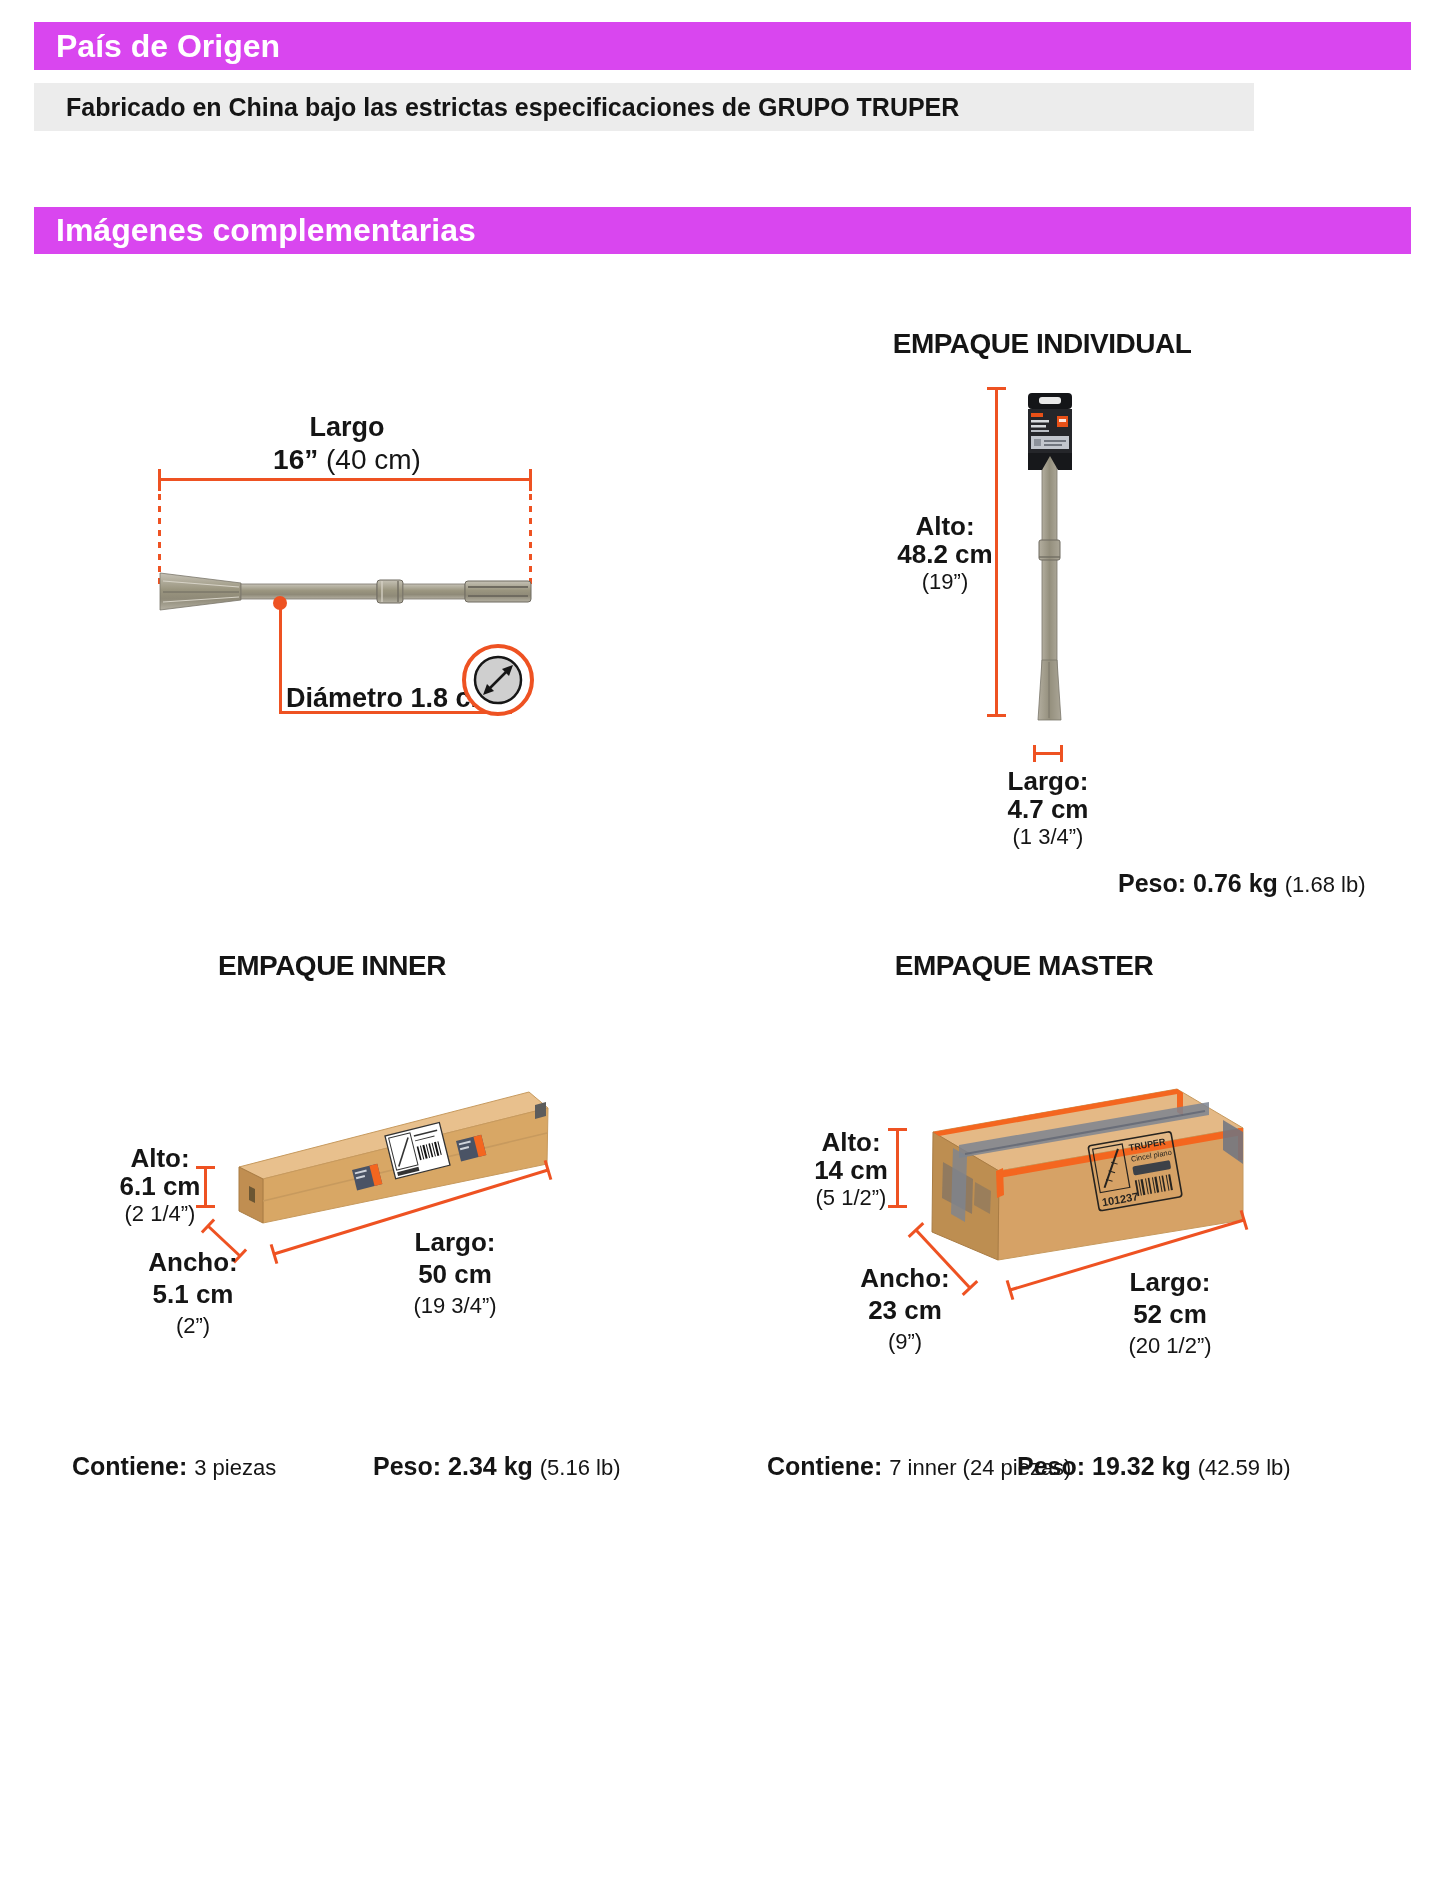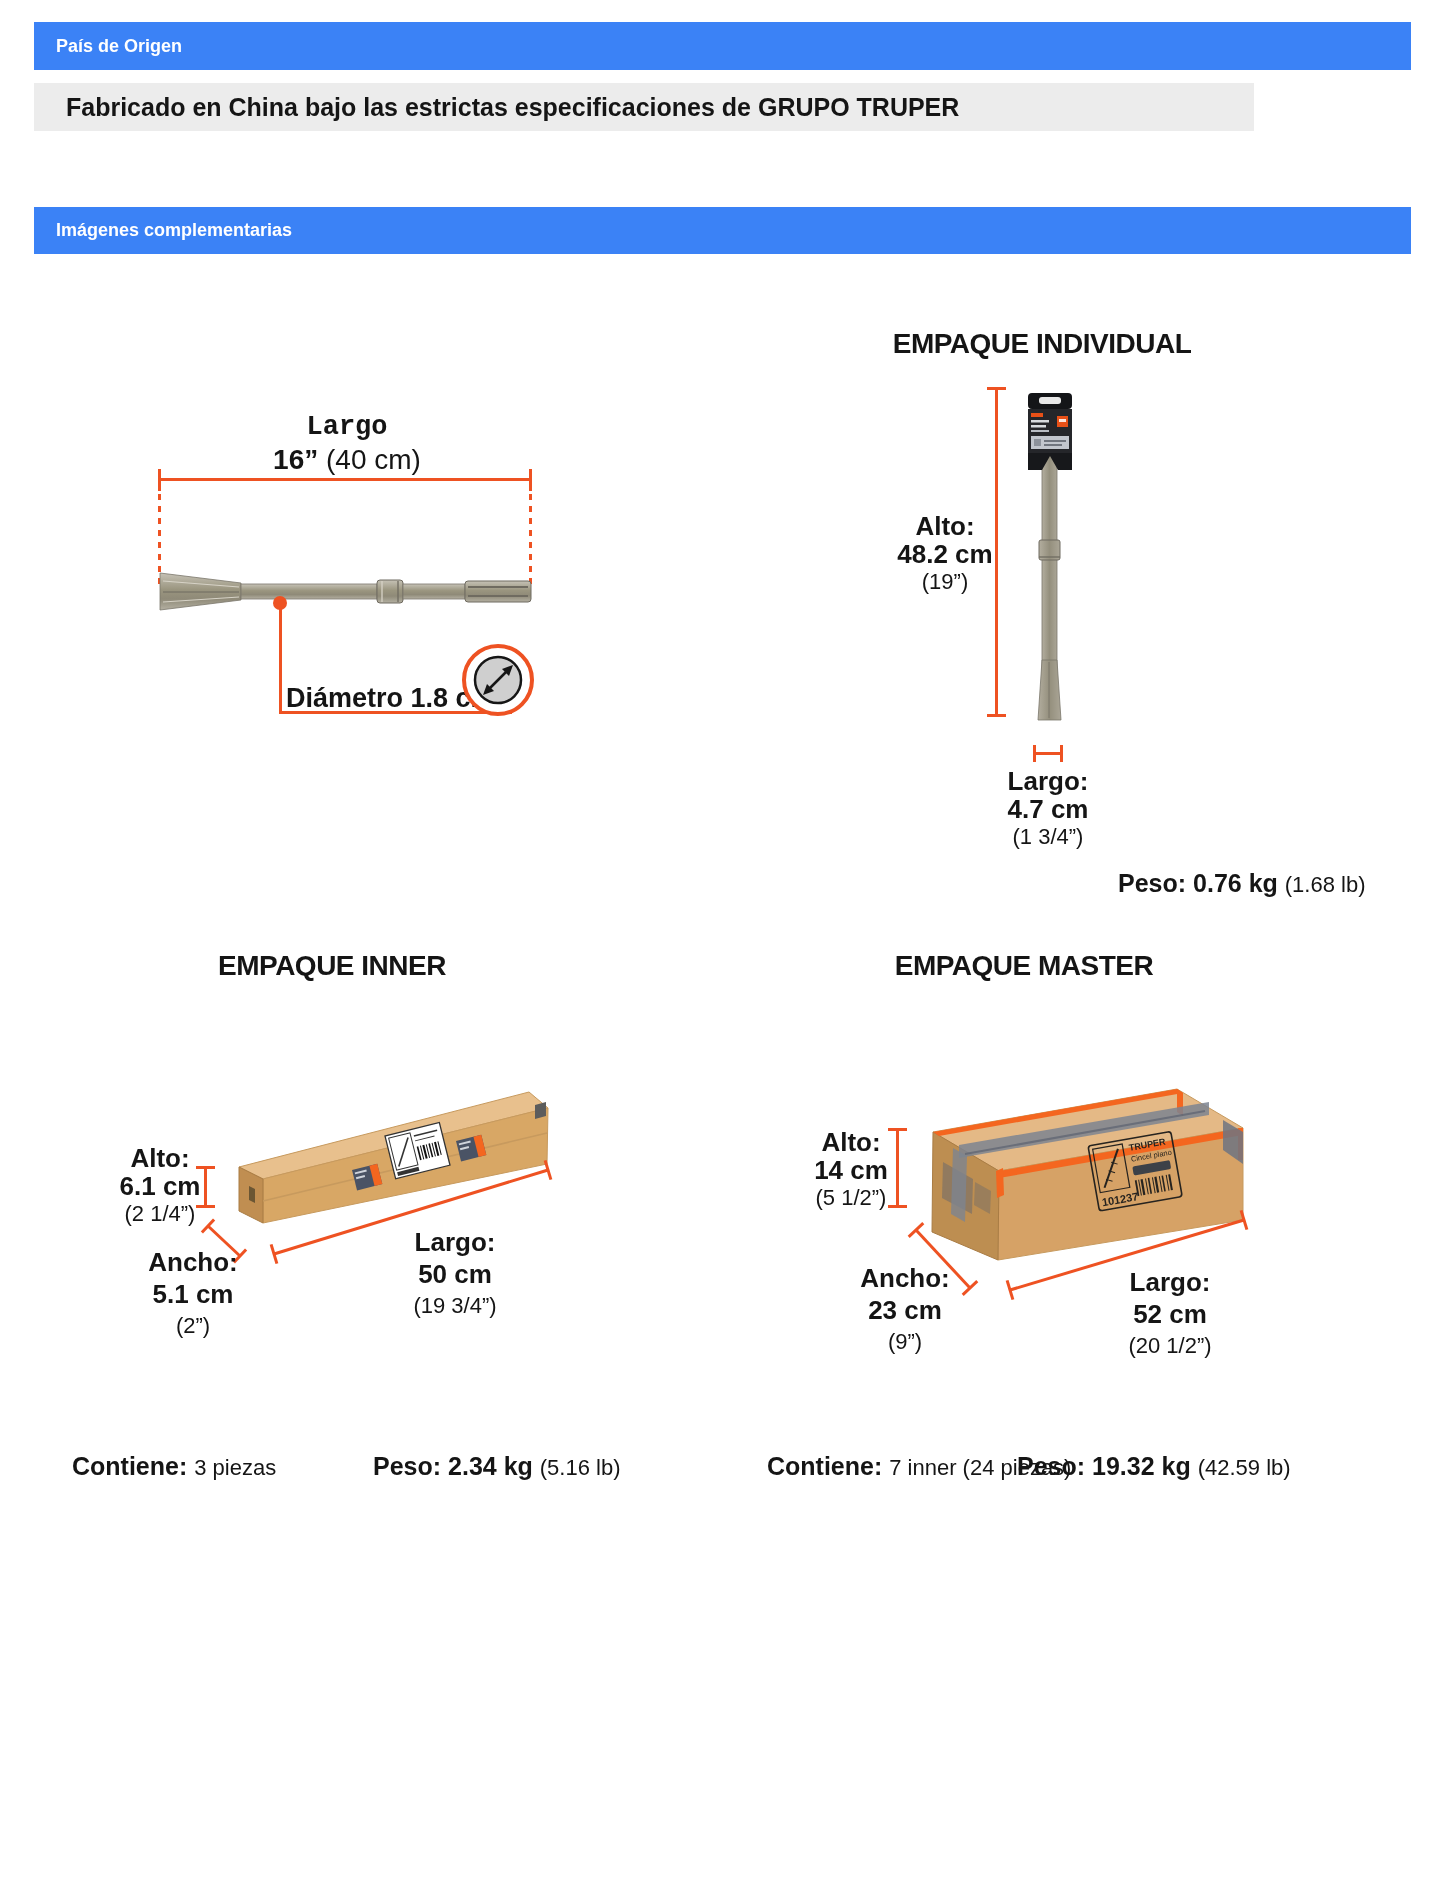--- a/index.html
+++ b/index.html
@@ -1,19 +1,19 @@
 <!DOCTYPE html>
 <html><head>
 <meta charset="utf-8">
 <style>
   html,body{margin:0;padding:0;background:#fff;}
   #page{position:relative;width:1445px;height:1881px;background:#fff;overflow:hidden;
         font-family:"Liberation Sans","DejaVu Sans",sans-serif;color:#151515;}
   .abs{position:absolute;}
-  .bar{background:#3b82f6;color:#fff;font-weight:700;font-size:18px;line-height:48px;
+  .bar{background:#d946ef;color:#fff;font-weight:700;font-size:32px;line-height:48px;
        padding-left:22px;box-sizing:border-box;}
   .graybar{background:#ececec;color:#151515;font-weight:700;font-size:25px;line-height:48px;
        padding-left:32px;box-sizing:border-box;}
   .sec-title{font-weight:700;font-size:28px;letter-spacing:-0.5px;text-align:center;white-space:nowrap;}
   .dim{background:#ee5222;}
   .dot{width:14px;height:14px;border-radius:50%;background:#ee5222;}
   .dotted-v{width:3px;background:repeating-linear-gradient(to bottom,#ee5222 0 6px,transparent 6px 12px);}
   .blk{text-align:center;}
   .blk div{white-space:nowrap;}
   .lh28 div{line-height:28px;}
@@ -33,21 +33,21 @@
   <div class="abs bar" style="left:34px;top:22px;width:1377px;height:48px;">
     <span>País de Origen</span>
   </div>
   <div class="abs graybar" style="left:34px;top:83px;width:1220px;height:48px;">
     <span>Fabricado en China bajo las estrictas especificaciones de GRUPO TRUPER</span>
   </div>
   <div class="abs bar" style="left:34px;top:207px;width:1377px;height:47px;line-height:47px;">
     <span>Imágenes complementarias</span>
   </div>
 
-  <div class="abs toollbl" style="left:197px;top:412px;width:300px;text-align:center;font-family:Liberation Mono, monospace;">Largo</div>
+  <div class="abs toollbl" style="left:197px;top:412px;width:300px;text-align:center;">Largo</div>
   <div class="abs" style="left:197px;top:444px;width:300px;text-align:center;font-size:28px;white-space:nowrap;">
     <span class="b" style="font-size:28px;">16”</span>
     <span class="r" style="font-size:28px;">(40 cm)</span>
   </div>
 
   <div class="abs dim" style="left:159px;top:478px;width:372px;height:3px;"></div>
   <div class="abs dim" style="left:158px;top:469px;width:3px;height:22px;"></div>
   <div class="abs dim" style="left:529px;top:469px;width:3px;height:22px;"></div>
   <div class="abs dotted-v" style="left:158px;top:494px;height:92px;"></div>
   <div class="abs dotted-v" style="left:529px;top:494px;height:92px;"></div>

